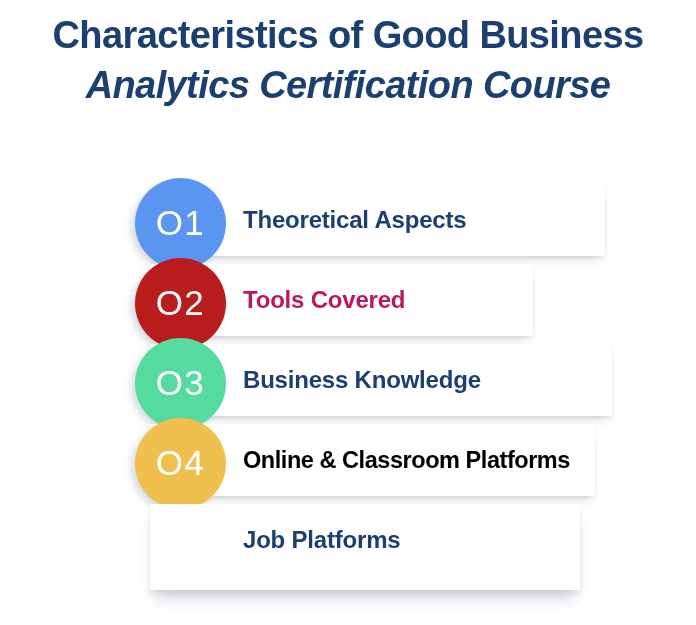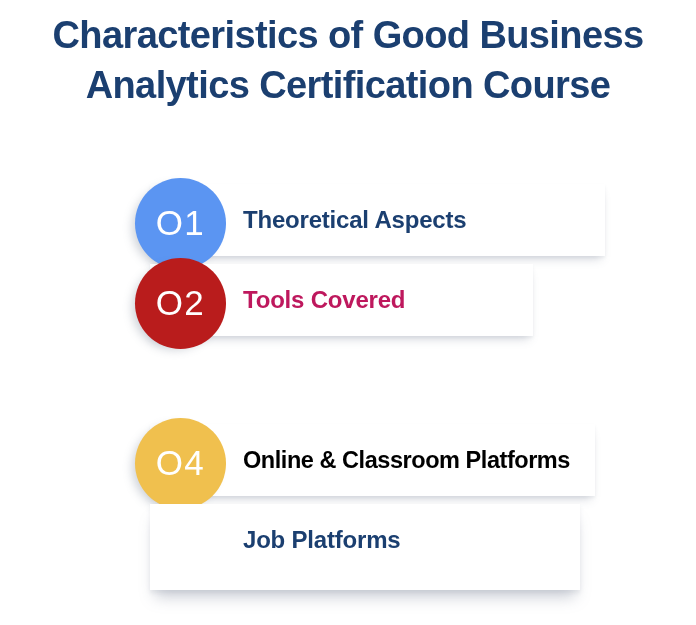--- a/index.html
+++ b/index.html
@@ -122,41 +122,48 @@
   }
   .r4 .label { font-size: 23.5px; letter-spacing: -0.45px; }
 </style>
 </head>
 <body>
 
 <div id="infographic" style="background: rgb(255, 255, 255);">
 
   <div class="title-block">
     <div class="title-line" style="color: rgb(27, 63, 112);">Characteristics of Good Business</div>
-    <div class="title-line" style="color: rgb(27, 63, 112);">Analytics Certification Course</div>
+    <div class="title-line" style="color: rgb(27, 63, 112); font-style: italic;">Analytics Certification Course</div>
   </div>
 
   <div class="list">
 
     <div class="row r1">
       <div class="card" style="background: rgb(255, 255, 255);"></div>
       <div class="badge" style="background: rgb(91, 149, 242);">
         <span class="badge-num">O1</span>
       </div>
       <div class="label" style="color: rgb(27, 63, 112);">Theoretical Aspects</div>
     </div>
 
     <div class="row r2">
       <div class="card" style="background: rgb(255, 255, 255);"></div>
       <div class="badge" style="background: #b91c1c;">
         <span class="badge-num">O2</span>
       </div>
       <div class="label" style="color: #be185d;">Tools Covered</div>
     </div>
 
+    <div class="row r3">
+      <div class="card" style="background: rgb(255, 255, 255);"></div>
+      <div class="badge" style="background: rgb(85, 219, 158);">
+        <span class="badge-num">O3</span>
+      </div>
+      <div class="label" style="color: rgb(27, 63, 112);">Business Knowledge</div>
+    </div>
 
     <div class="row r4">
       <div class="card" style="background: rgb(255, 255, 255);"></div>
       <div class="badge" style="background: rgb(240, 192, 78);">
         <span class="badge-num">O4</span>
       </div>
       <div class="label" style="color: #000000;">Online &amp; Classroom Platforms</div>
     </div>
 
     <div class="row r5">

